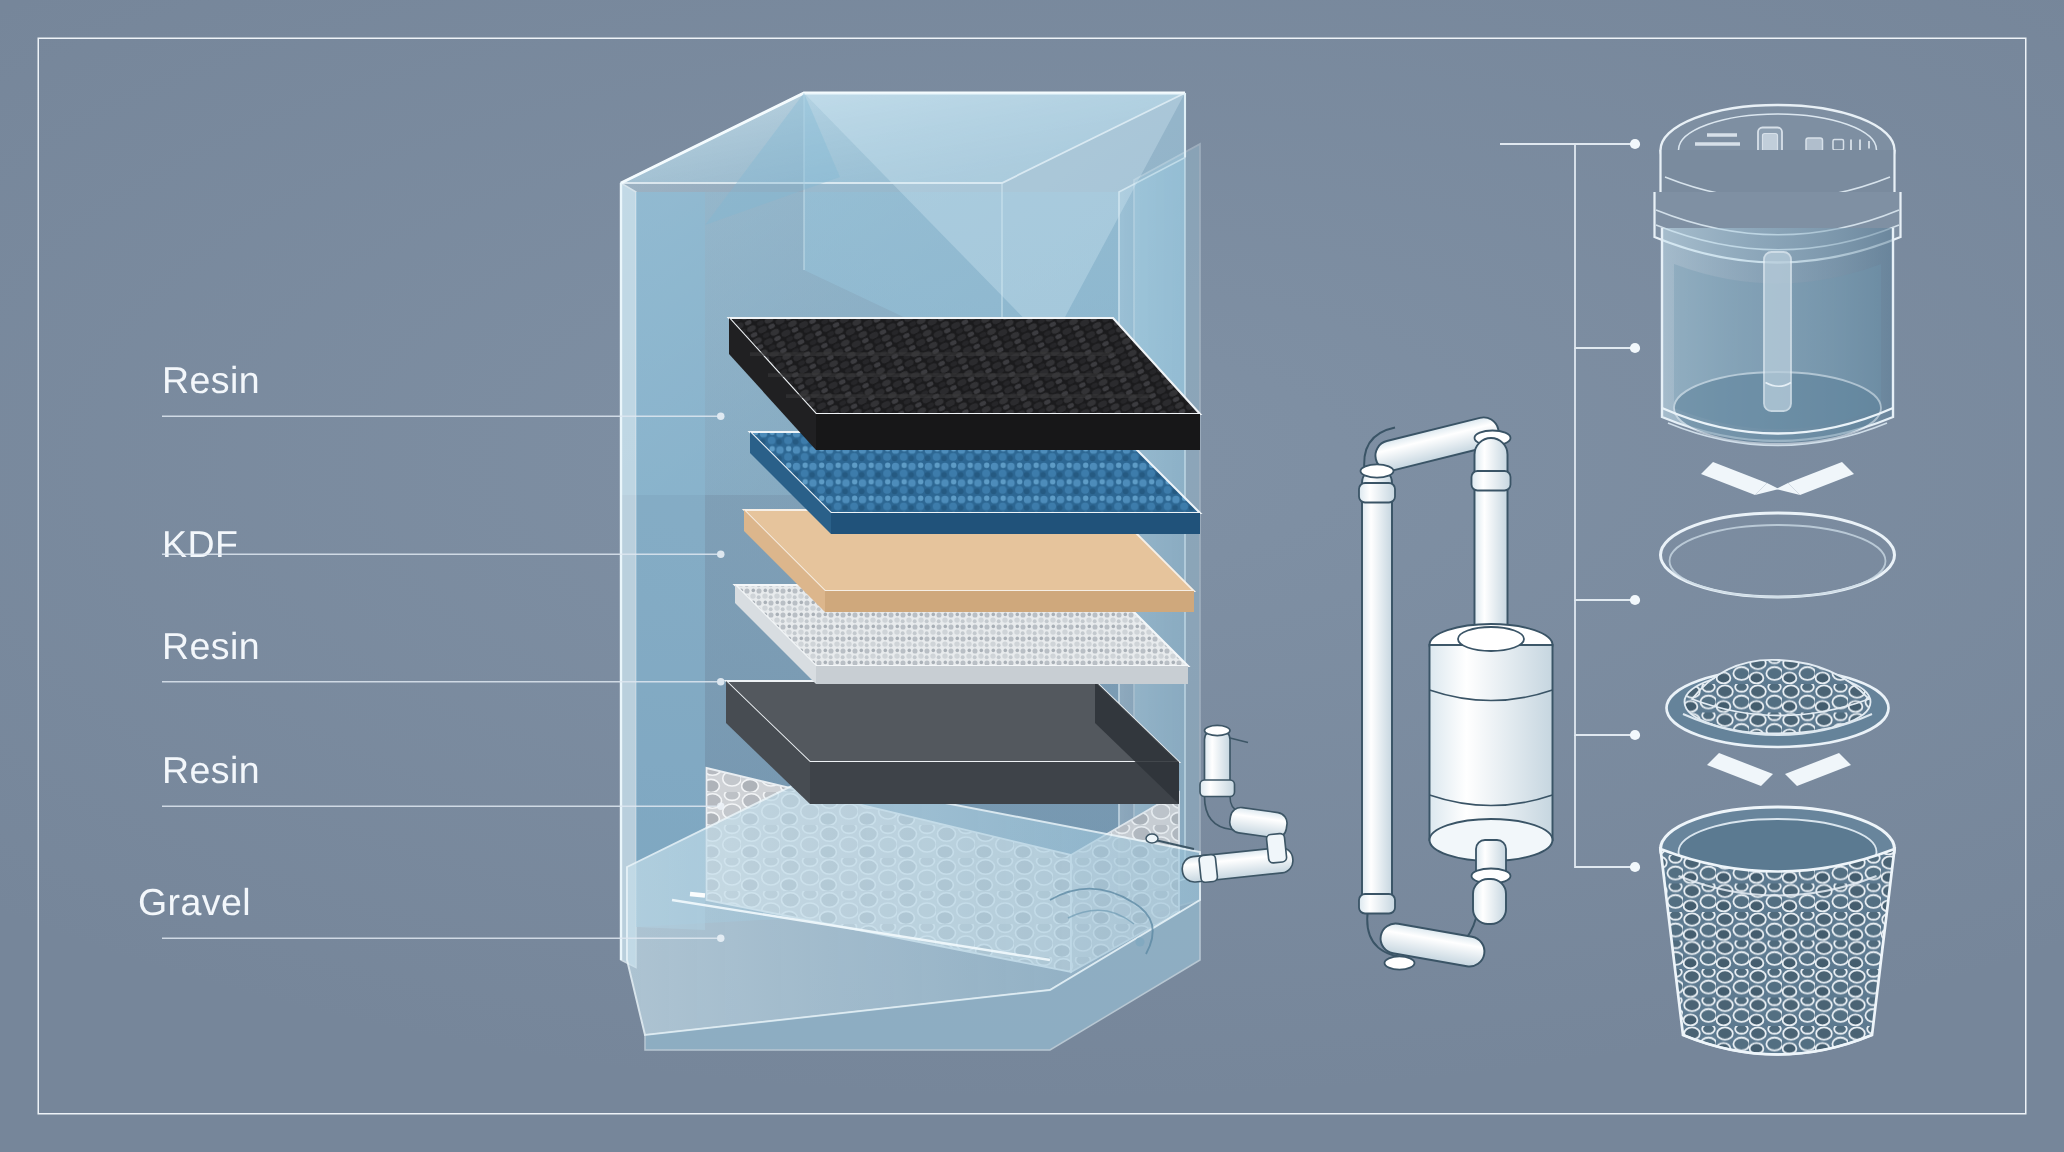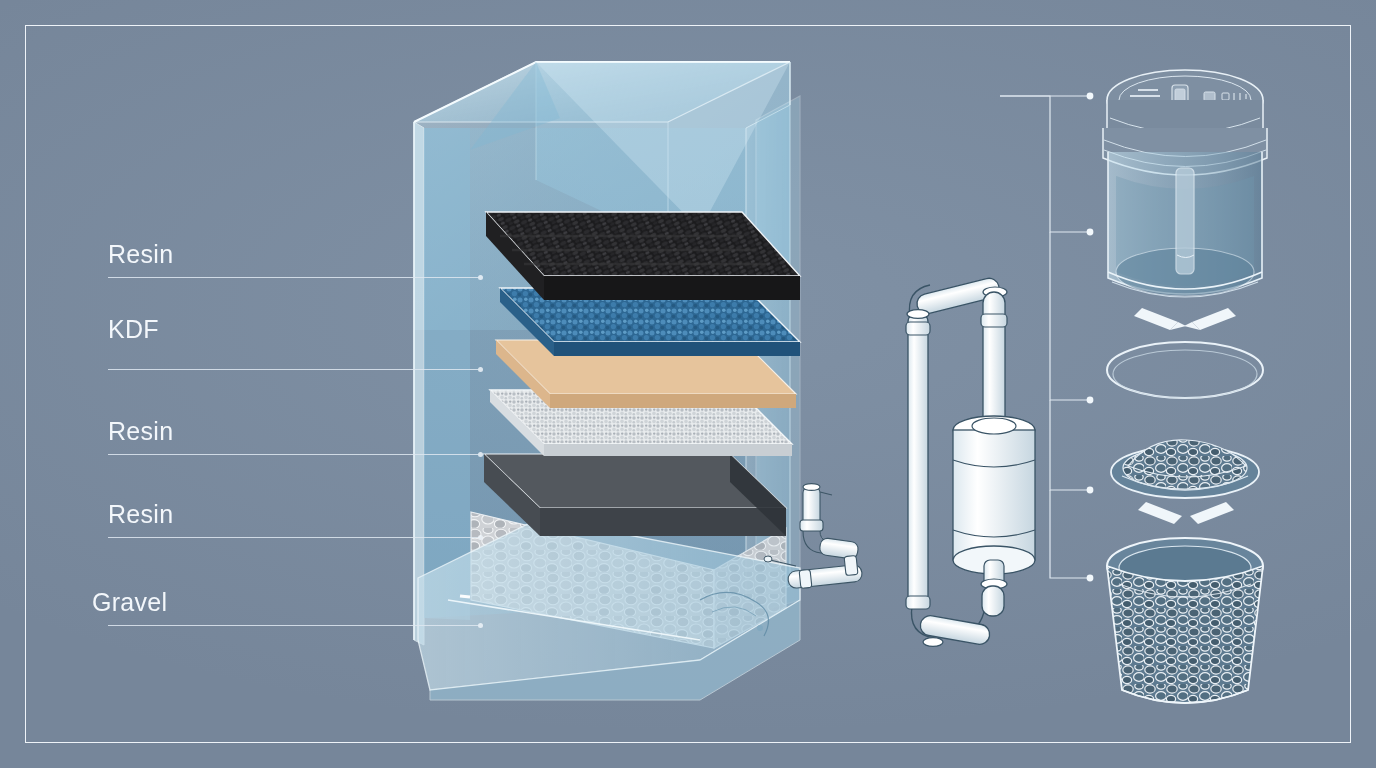--- a/index.html
+++ b/index.html
@@ -345,21 +345,21 @@
       <path d="M1122,690 q63,26 126,0" fill="none" stroke="#eef5fa" stroke-width="1.6"></path>
     </g>
   </svg>
 
 
   <div class="lbl" style="left:108px;top:240px;">Resin</div>
   <div class="leader" style="left:108px;top:277px;width:372px;">
       <span class="dot"></span>
     </div>
 
-  <div class="lbl" style="left:108px;top:315px;">KDF</div>
+  <div class="lbl" style="left:108px;top:349px;">KDF</div>
   <div class="leader" style="left:108px;top:369px;width:372px;">
       <span class="dot"></span>
     </div>
 
   <div class="lbl" style="left:108px;top:417px;">Resin</div>
   <div class="leader" style="left:108px;top:454px;width:372px;">
       <span class="dot"></span>
     </div>
 
   <div class="lbl" style="left:108px;top:500px;">Resin</div>

